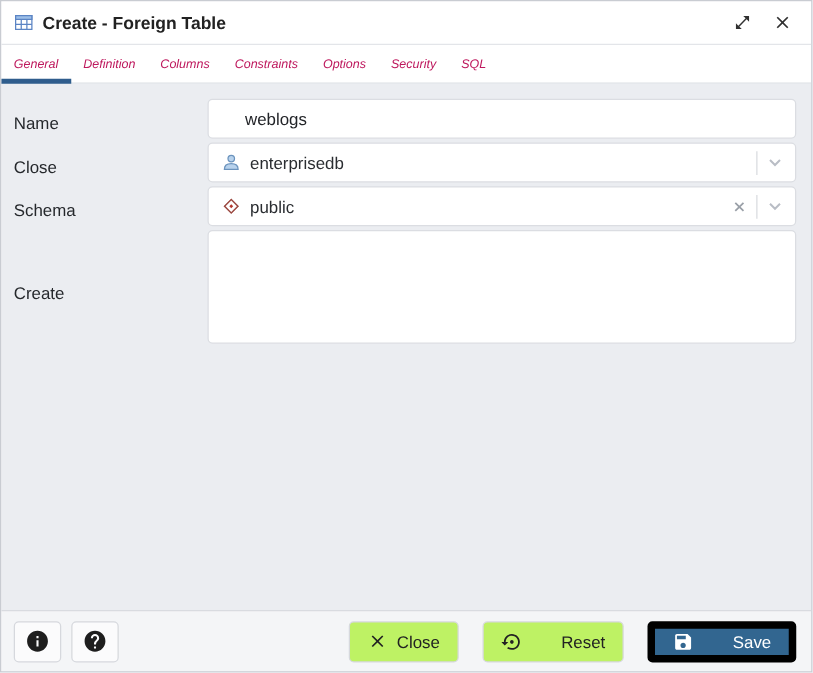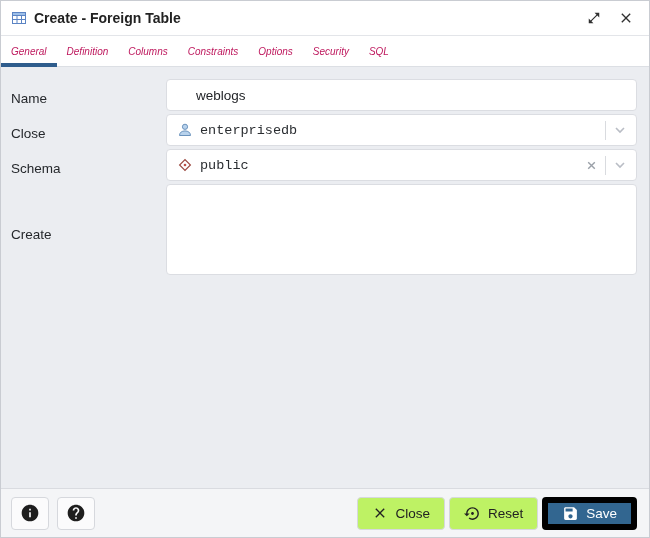--- a/index.html
+++ b/index.html
@@ -81,21 +81,20 @@
     font-size:13.5px; color:#222428;
     resize:none; outline:none;
   }
   .select {
     width:100%; height:32px;
     border:1px solid #dbdde2; border-radius:4px;
     background:#fff;
     display:flex; align-items:center;
     padding:0 8px 0 10px;
     cursor:pointer;
-    font-family:Liberation Mono, monospace;
   }
   .select .val { margin-left:7px; color:#2a2d31; }
   .select .right { margin-left:auto; display:flex; align-items:center; }
   .select .pipe { width:1px; height:19px; background:#d9dbdf; margin:0 6px; }
   .icon { display:inline-flex; align-items:center; justify-content:center; }
   
   .footer {
     flex:0 0 49px; height:49px;
     background:#f4f5f7;
     border-top:1px solid #d9dbe0;
@@ -117,21 +116,21 @@
     font-family:"Liberation Sans", sans-serif;
     font-size:13.5px;
   }
   .btn .icon { margin-right:7px; }
   .btn.secondary {
     background:#bef264; border:1px solid #d6d8dd; color:#222;
   }
   .btn.primary {
     background:#326690; border:6px solid #000000; color:#fff;
   }
-  .btn + .btn { margin-left:4px; }
+  .btn + .btn { margin-left:19px;gap:24px; }
 </style>
 </head>
 <body>
 
 <div class="dialog">
 
   <div class="titlebar">
     <span class="icon">
       <svg width="16" height="16" viewBox="0 0 16 16">
         <rect x="1.5" y="2.5" width="13" height="11" fill="#ffffff" stroke="#5b84c4"></rect>

